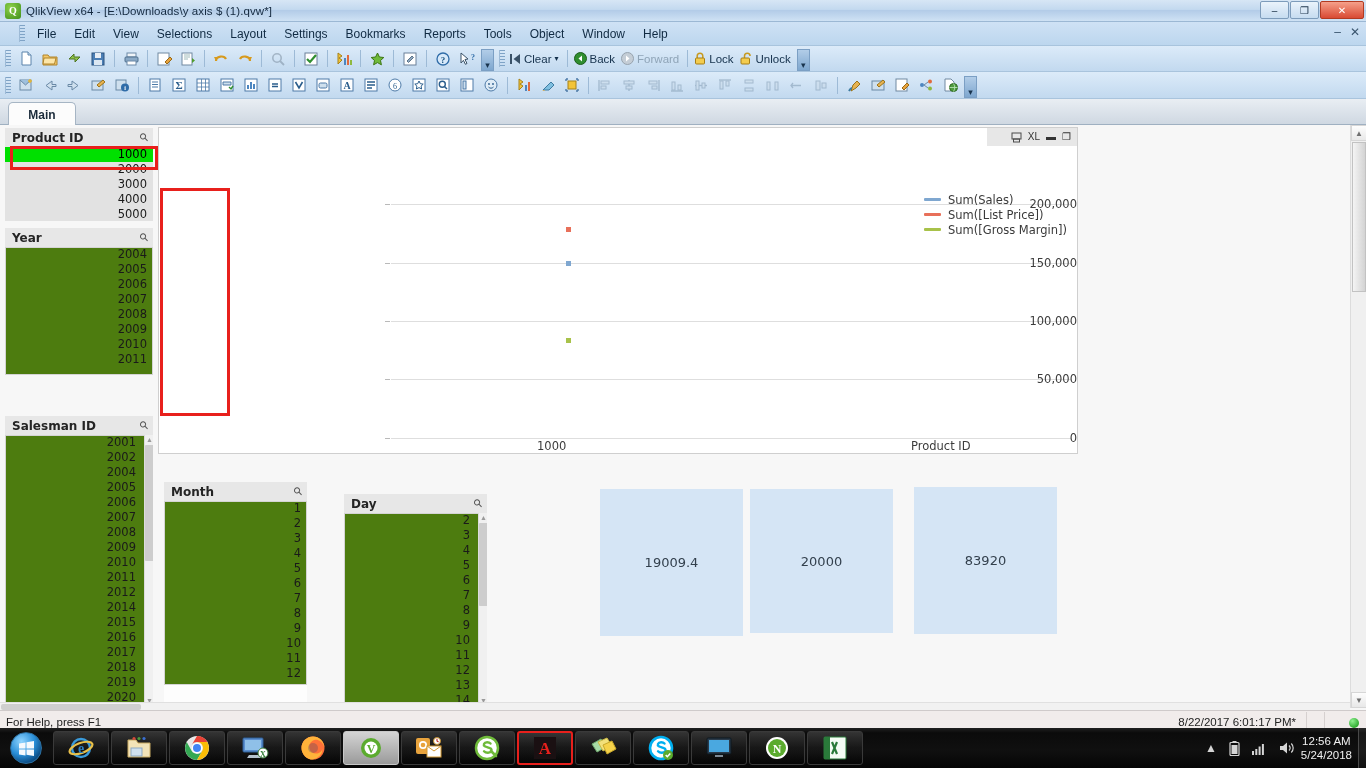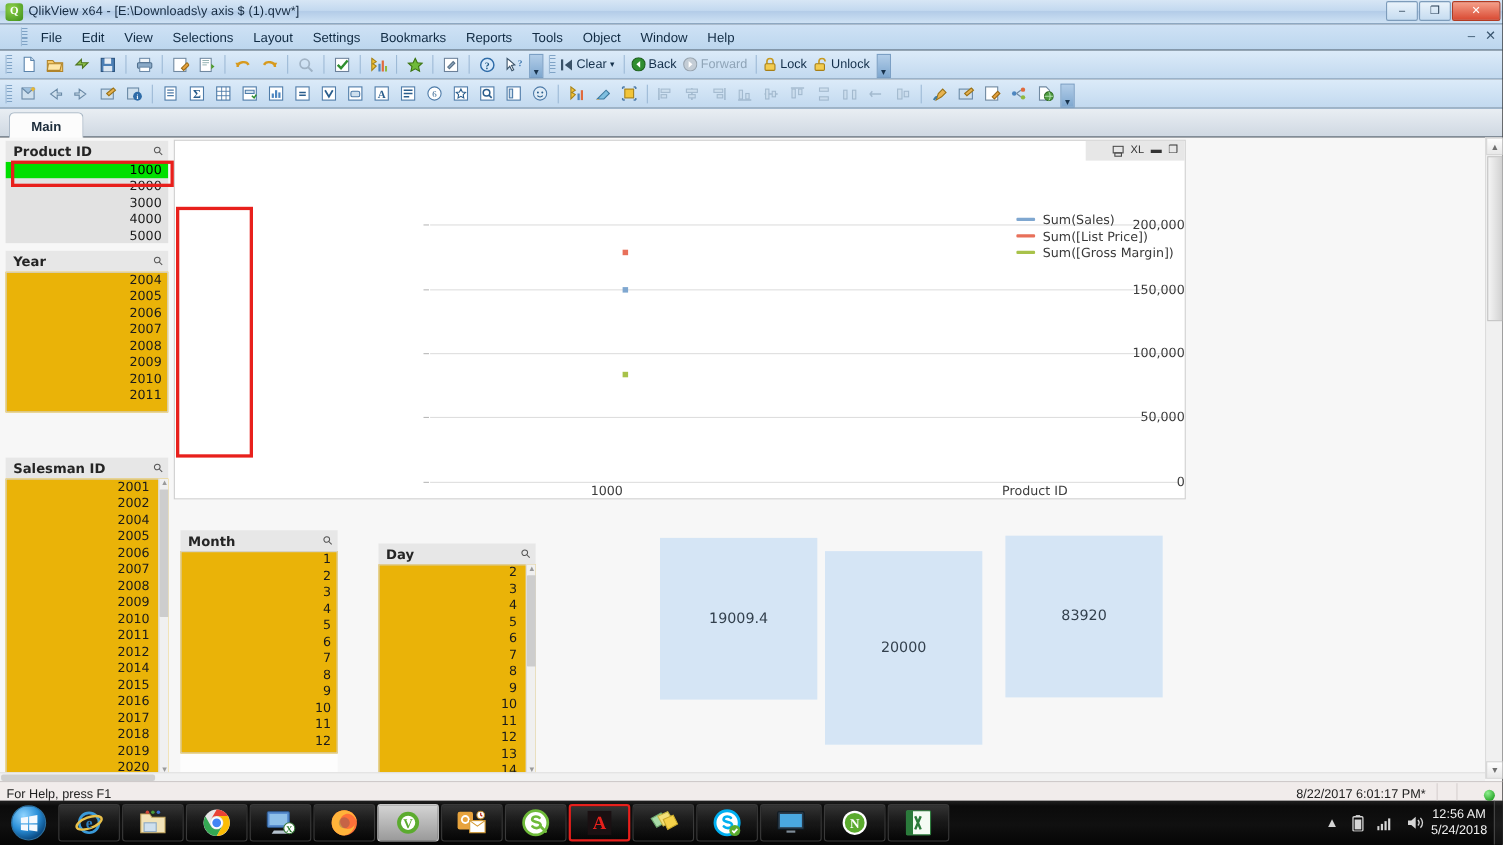--- a/index.html
+++ b/index.html
@@ -96,21 +96,21 @@
   
   .listbox { position: absolute; background: #fdfdfd; }
   .lb-caption {
     height: 19px; background: #e7e7e7;
     display: flex; align-items: center; justify-content: space-between;
     padding: 0 5px 0 7px;
     font-size: 12px; font-weight: bold; color: #242424;
     font-family: "DejaVu Sans", sans-serif;
   }
   .lb-search { font-size: 11px; color: #555; transform: rotate(-45deg); }
-  .lb-body { position: relative; overflow: hidden; background: #eab308; }
+  .lb-body { position: relative; overflow: hidden; background: #4d7c0f; }
   .lb-body.grey { background: #e2e2e2; }
   .lb-row {
     height: 15px; line-height: 15px; text-align: right;
     padding-right: 6px; font-size: 11.5px; color: #1a1a1a;
     font-family: "DejaVu Sans", sans-serif;
   }
   .lb-row.selected { background: #00e000; color: #000; }
   .lb-scroll {
     position: absolute; right: 0; top: 0; width: 9px; height: 100%;
     background: #f0f0f0; border-left: 1px solid #dcdcdc;
@@ -834,21 +834,21 @@
             <span class="legend-swatch" style="background:#a8c24a;"></span>
             <span class="legend-label">Sum([Gross Margin])</span>
           </div>
         </div>
       </div>
     </div>
 
     <div class="kpi" style="left:600px; top:364px; width:143px; height:147px;">
       <span>19009.4</span>
     </div>
-    <div class="kpi" style="left:750px; top:376px; width:143px; height:176px;justify-content:center;">
+    <div class="kpi" style="left:750px; top:364px; width:143px; height:144px;justify-content:center;">
       <span>20000</span>
     </div>
     <div class="kpi" style="left:914px; top:362px; width:143px; height:147px;">
       <span>83920</span>
     </div>
 
     <div class="hscroll">
       <div class="thumb"></div>
     </div>
   </div>

